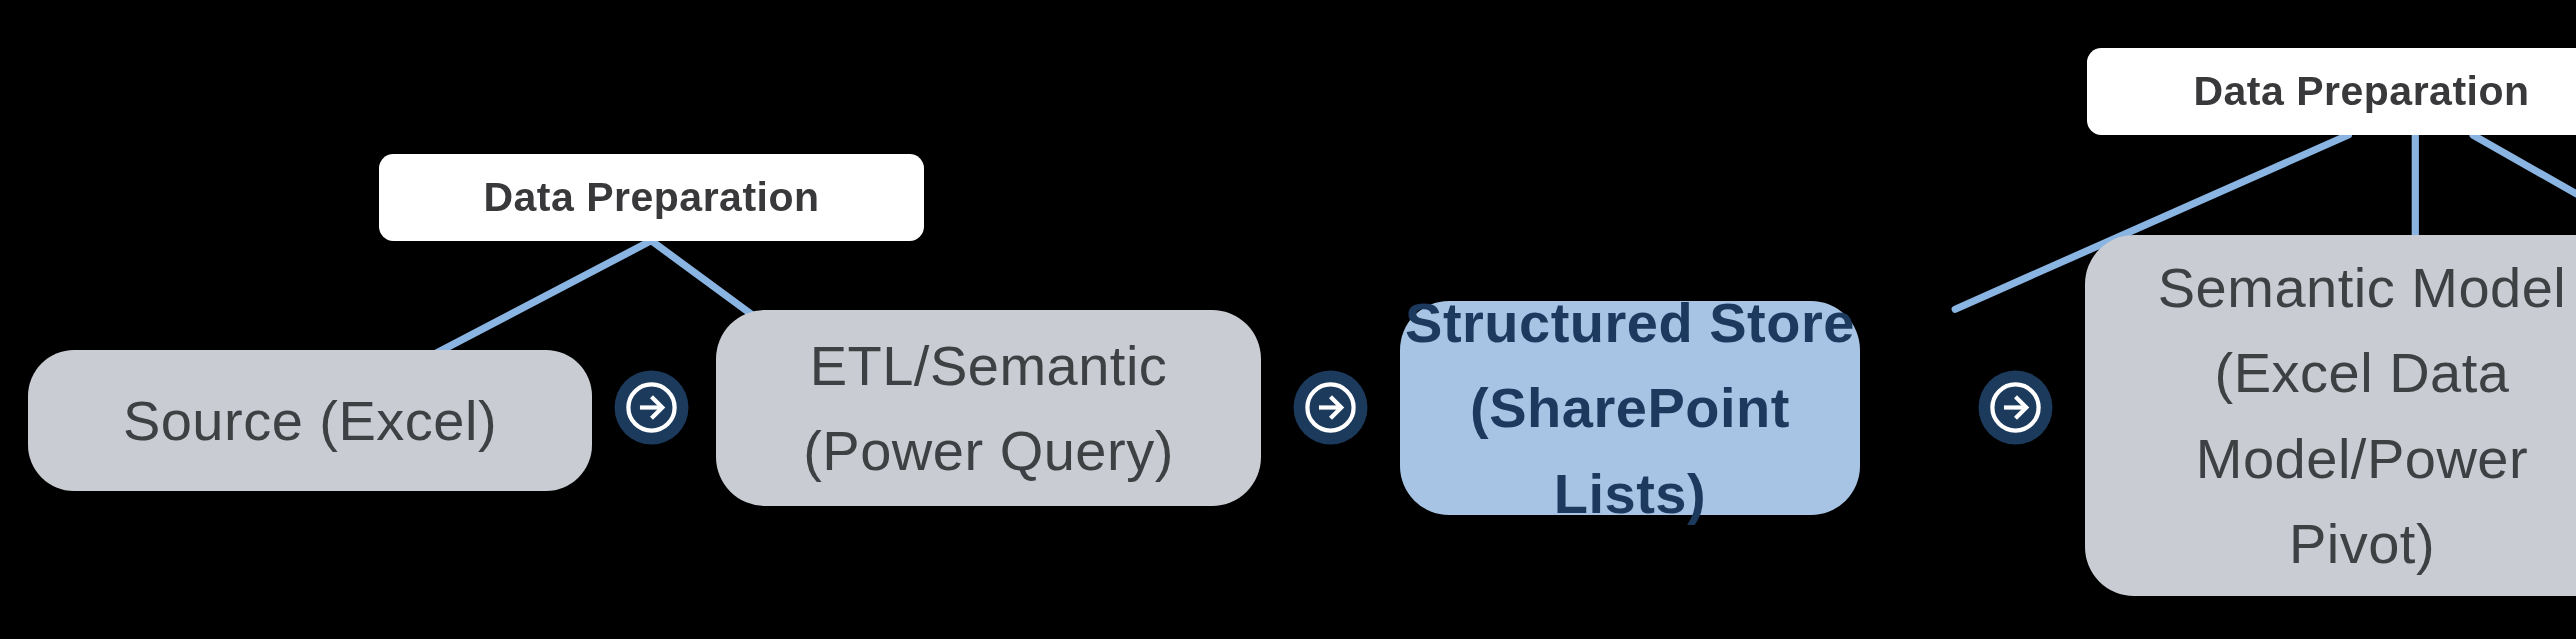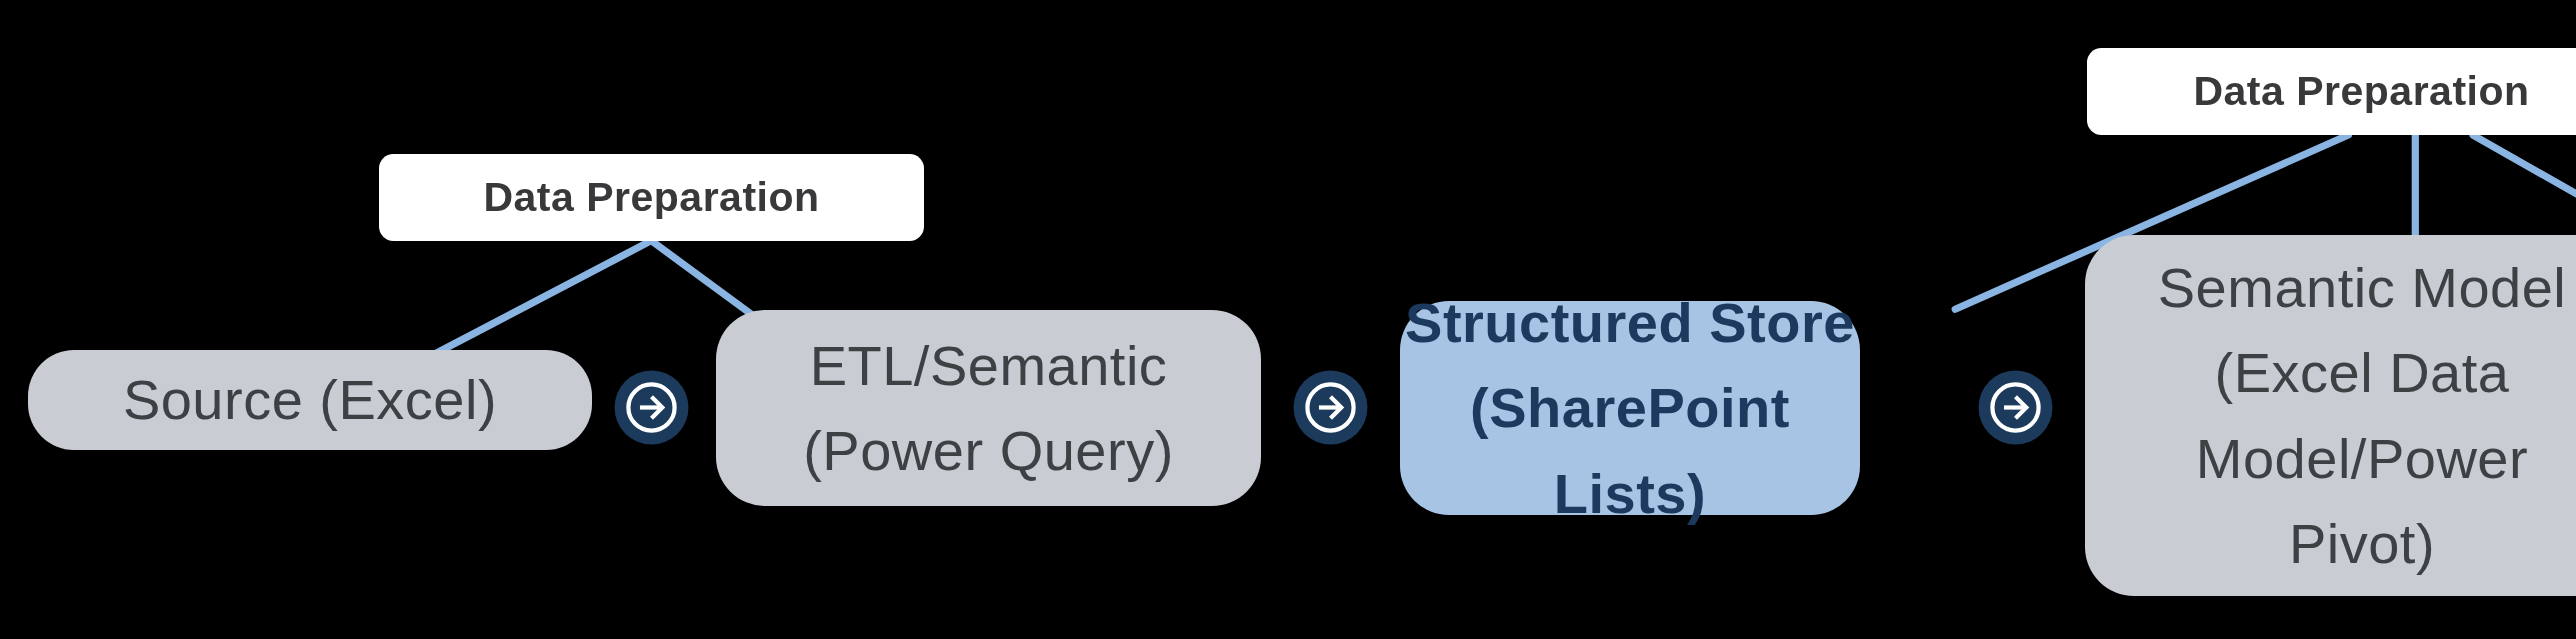--- a/index.html
+++ b/index.html
@@ -47,21 +47,21 @@
     font-weight:bold;
   }
   .node.single{border-radius:46px;}
   .arrow-badge{
     position:absolute;z-index:2;
     width:77px;height:77px;
   }
   
   #label-dataprep-1{left:379px;top:154px;width:545px;height:87px;}
   #label-dataprep-2{left:2087px;top:48px;width:549px;height:87px;}
-  #node-source{left:28px;top:350px;width:564px;height:100px;}
+  #node-source{left:28px;top:350px;width:564px;height:141px;}
   #node-etl{left:716px;top:310px;width:545px;height:196px;}
   #node-structured{left:1400px;top:301px;width:460px;height:214px;}
   #node-semantic{left:2085px;top:235px;width:554px;height:361px;}
   #arrow-1{left:613px;top:369px;}
   #arrow-2{left:1292px;top:369px;}
   #arrow-3{left:1977px;top:369px;}
 </style>
 </head>
 <body>
 

